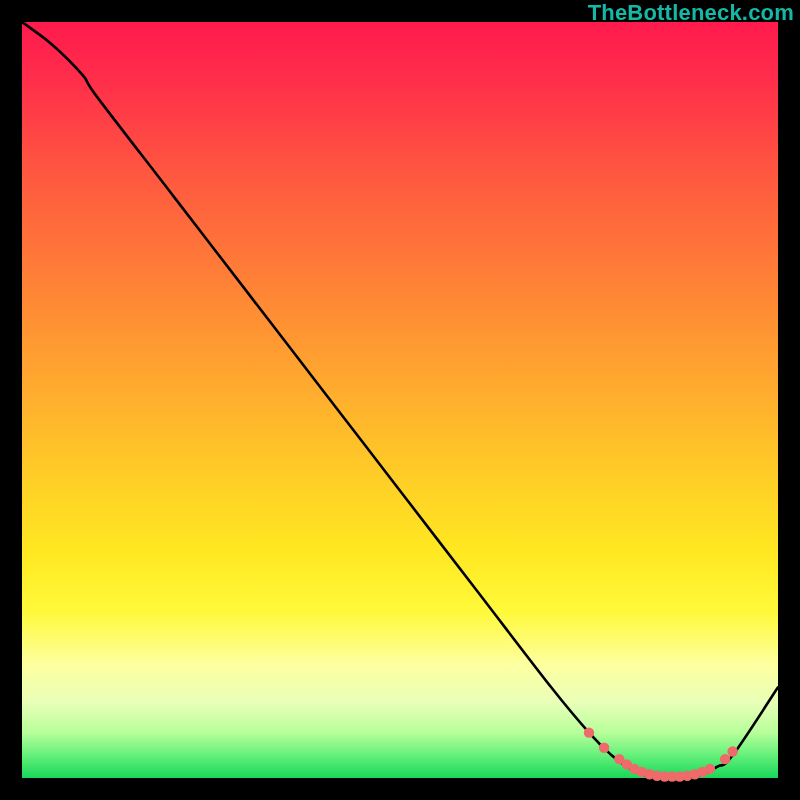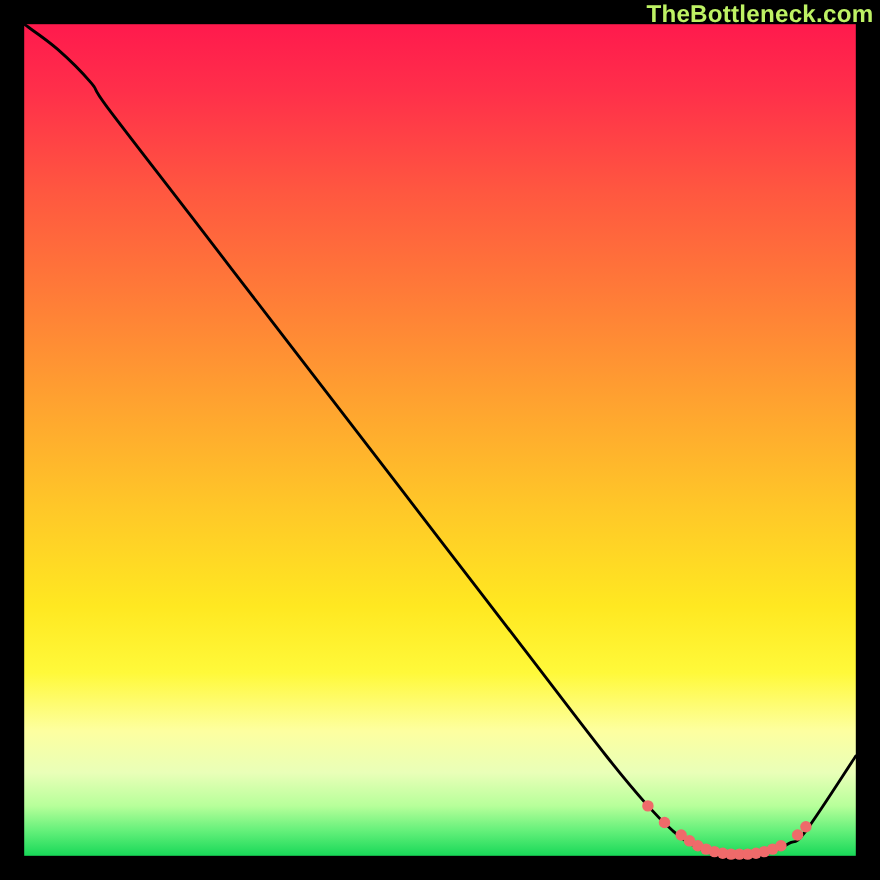--- a/index.html
+++ b/index.html
@@ -38,21 +38,21 @@
       #e9ffb8 90%,
       #b7ff9a 94%,
       #64f07a 97%,
       #18d858 100%
     );
   }
   .watermark {
     position: absolute;
     top: 2px;
     right: 6px;
-    color: #bef264;
+    color: #14b8a6;
     font-size: 22px;
     font-weight: 600;
     letter-spacing: 0.2px;
     line-height: 1;
     user-select: none;
   }
   svg.curve {
     position: absolute;
     left: 0;
     top: 0;

